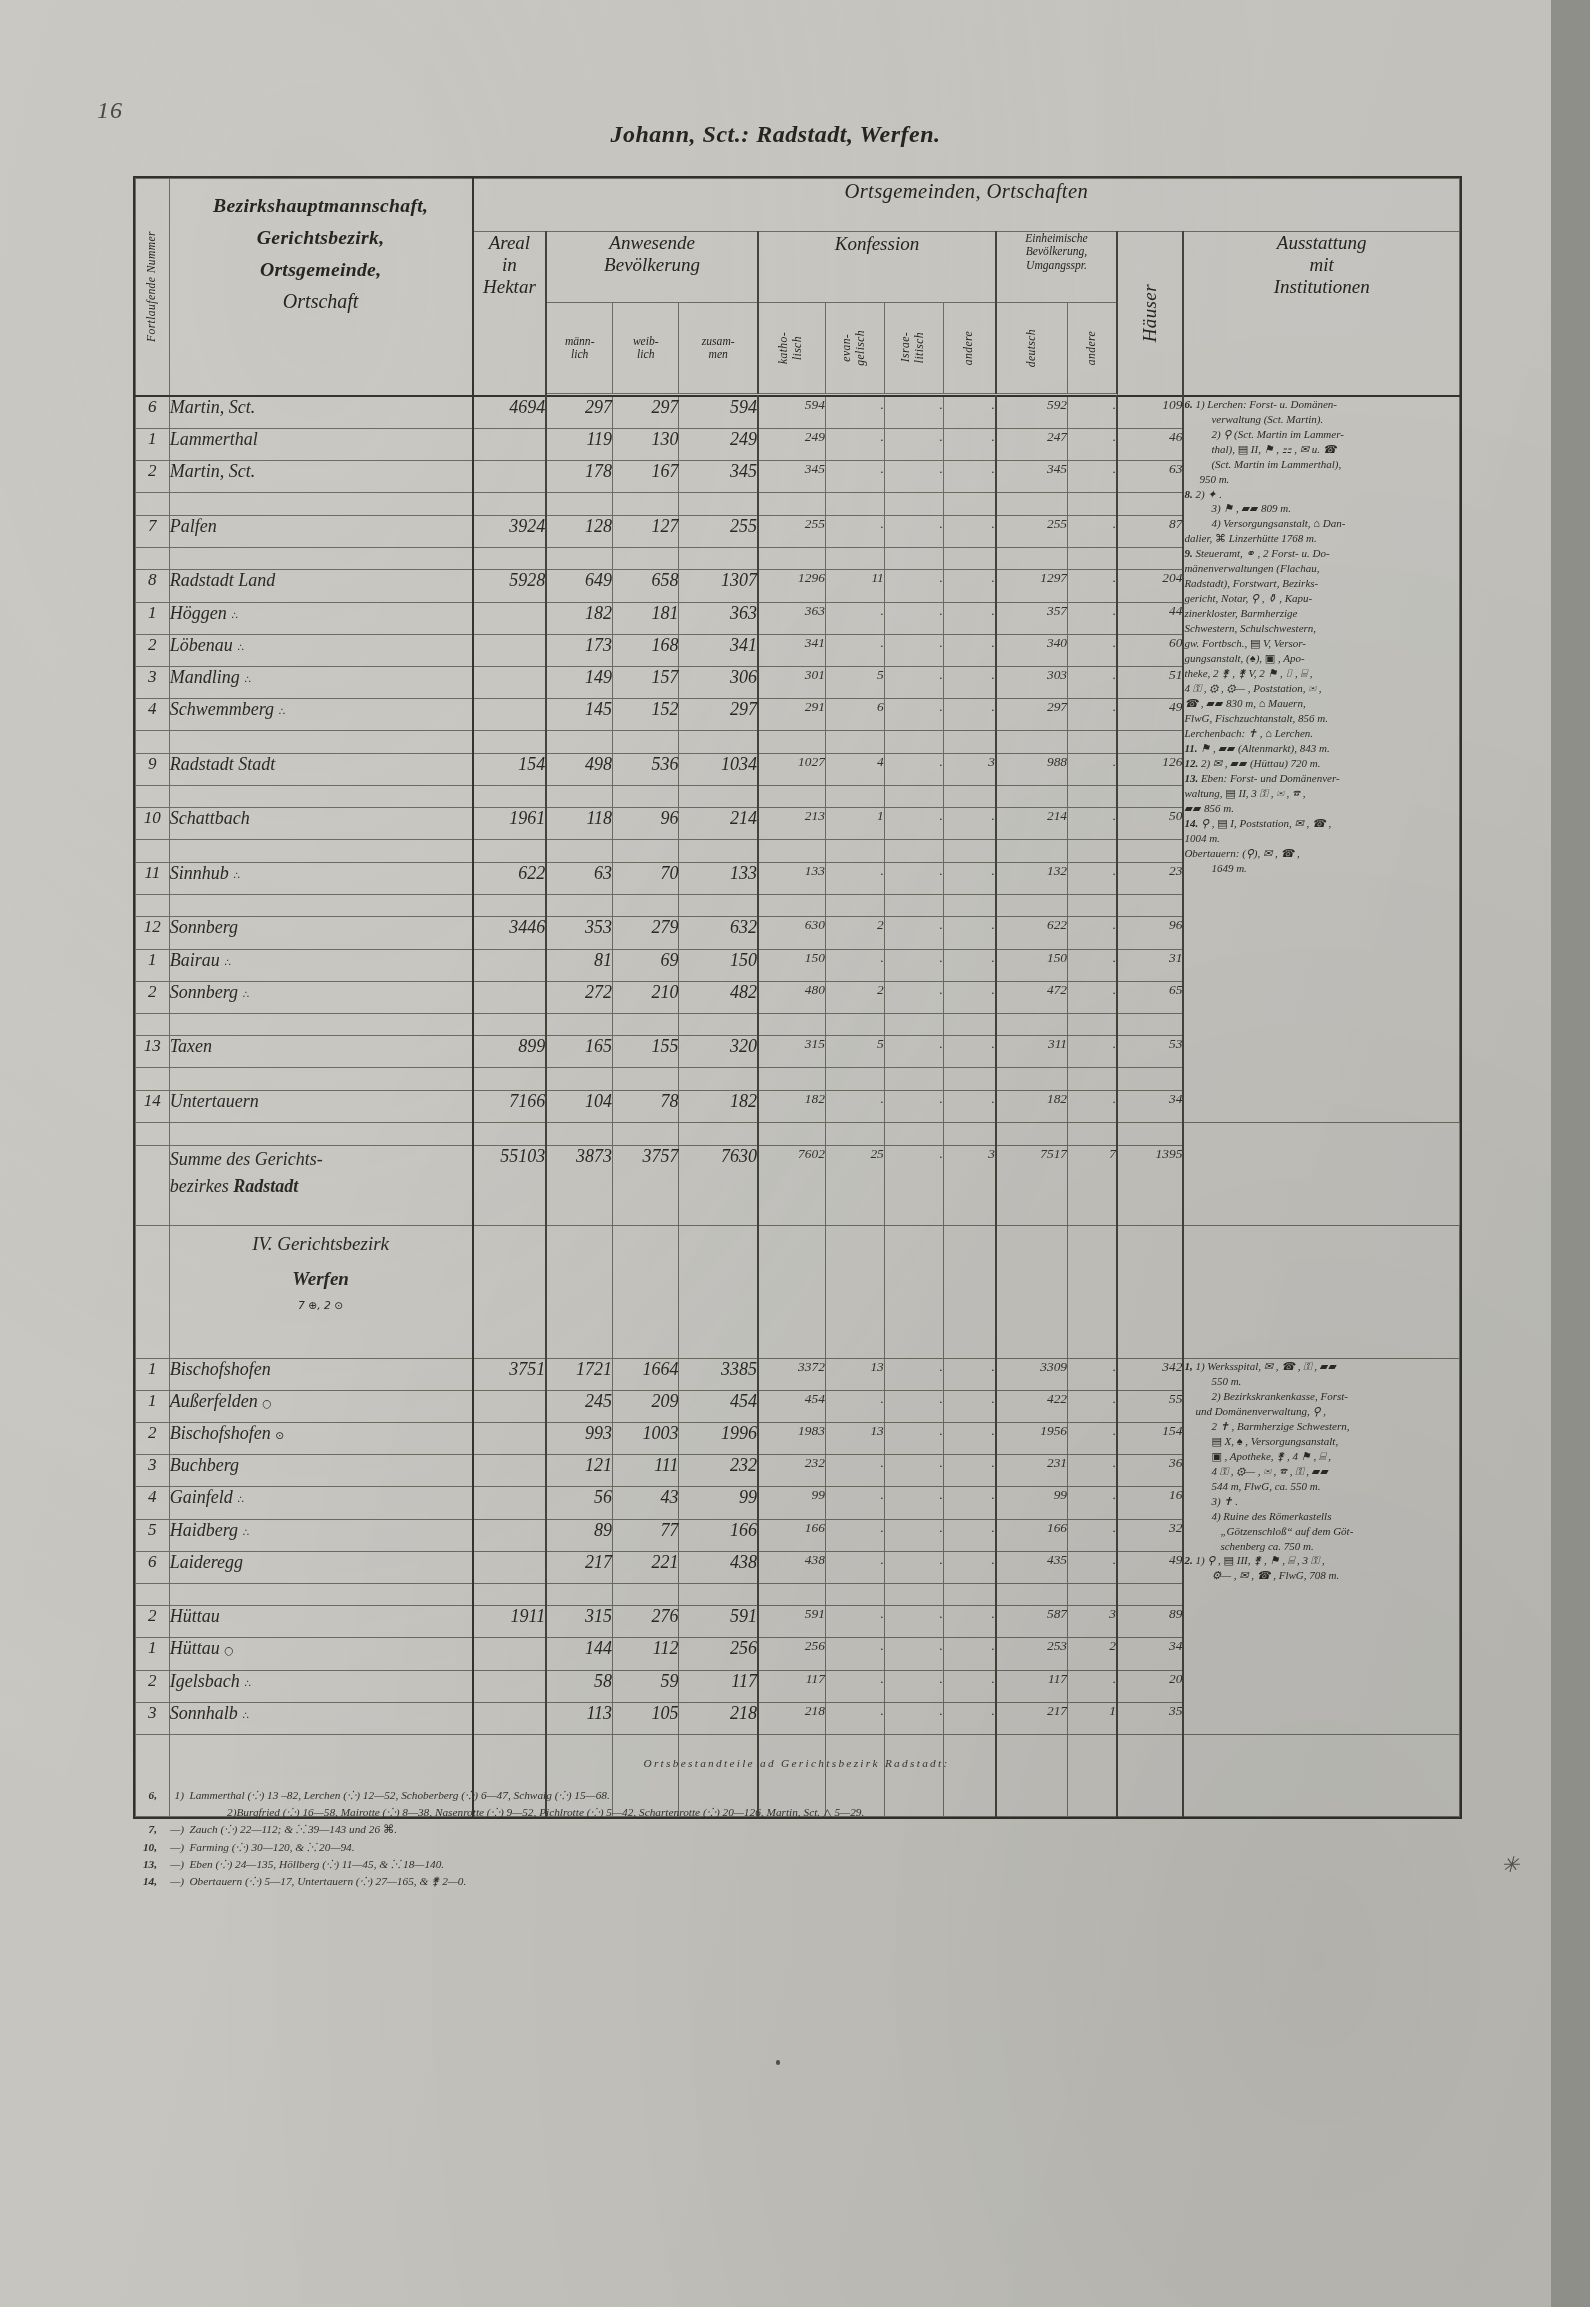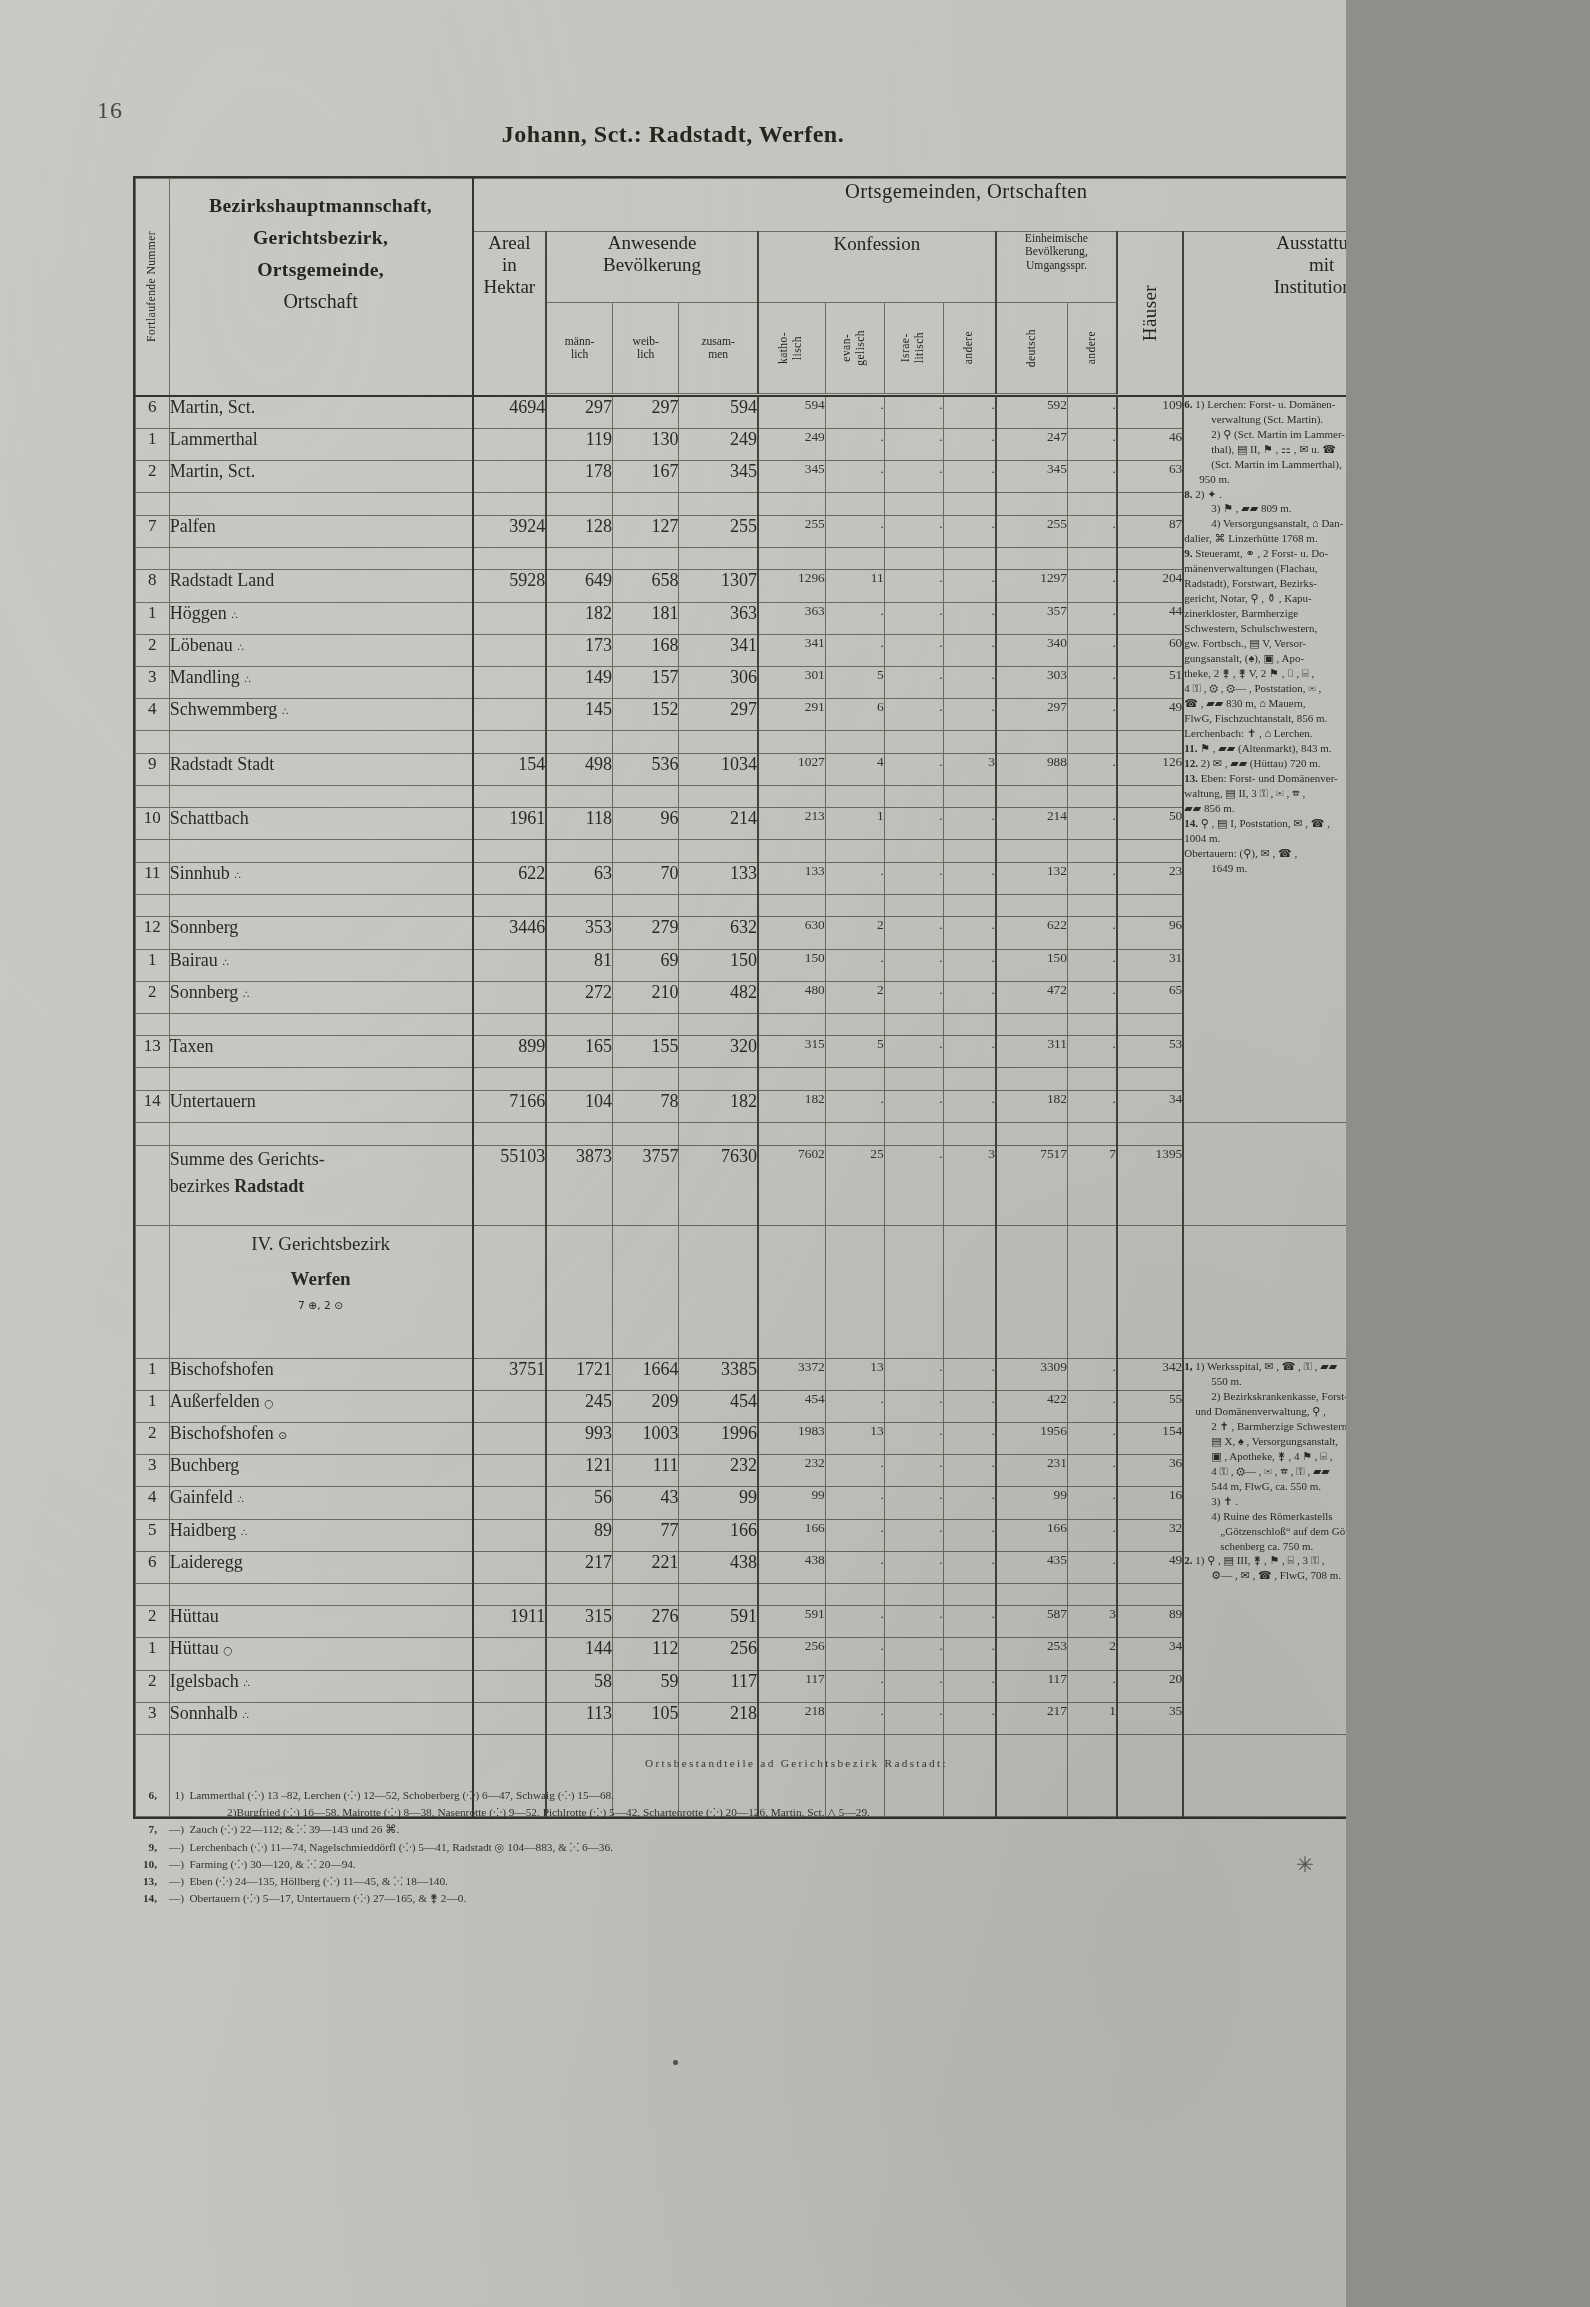--- a/index.html
+++ b/index.html
@@ -2,26 +2,27 @@
 <html style="font-size:14.3px"><head>
 <meta charset="utf-8">
 <style>
   html, body {
     margin: 0;
     padding: 0;
     background: #8f8f8a;
   }
   .page {
     position: relative;
-    width: 1346px;
+    width: 1551px;
     height: 2307px;
     background: #c9c8c2;
     overflow: hidden;
     font-family: "Liberation Serif", "DejaVu Serif", serif;
     color: #2a2a26;
+    font-style: italic;
   }
   
   .grain {
     position: absolute;
     inset: 0;
     pointer-events: none;
     background:
       radial-gradient(ellipse at 20% 12%, rgba(255,255,255,0.13), rgba(0,0,0,0) 55%),
       radial-gradient(ellipse at 85% 85%, rgba(0,0,0,0.09), rgba(0,0,0,0) 60%),
       linear-gradient(105deg, rgba(255,255,255,0.05), rgba(0,0,0,0.06));
@@ -1014,21 +1015,20 @@
 
     </table>
   </div>
 
   <div class="foot">
     <div class="cap">Ortsbestandteile ad Gerichtsbezirk Radstadt:</div>
     <div id="foot-lines">
         <div class="fn"><span class="n">6,</span><span class="sub">1)</span><span>Lammerthal (⁘) 13 –82, Lerchen (⁘) 12—52, Schoberberg (⁘) 6—47, Schwaig (⁘) 15—68.</span></div>
         <div class="cont"><span class="sub">2)</span><span>Burgfried (⁘) 16—58, Mairotte (⁘) 8—38, Nasenrotte (⁘) 9—52, Pichlrotte (⁘) 5—42, Schartenrotte (⁘) 20—126, Martin, Sct. △ 5—29.</span></div>
         <div class="fn"><span class="n">7,</span><span class="sub">—)</span><span>Zauch (⁘) 22—112; &amp; ⁙ 39—143 und 26 ⌘.</span></div>
-        <div class="fn"><span class="n">9,</span><span class="sub">—)</span><span>Lerchenbach (⁘) 11—74, Nagelschmieddörfl (⁘) 5—41, Radstadt ◎ 104—883, &amp; ⁙ 6—36.</span></div>
         <div class="fn"><span class="n">10,</span><span class="sub">—)</span><span>Farming (⁘) 30—120, &amp; ⁙ 20—94.</span></div>
         <div class="fn"><span class="n">13,</span><span class="sub">—)</span><span>Eben (⁘) 24—135, Höllberg (⁘) 11—45, &amp; ⁙ 18—140.</span></div>
         <div class="fn"><span class="n">14,</span><span class="sub">—)</span><span>Obertauern (⁘) 5—17, Untertauern (⁘) 27—165, &amp; ⚵ 2—0.</span></div>
       </div>
   </div>
 
   <div class="edge-mark">✳</div>
   <div class="bot-dot"></div>
 
   <div class="grain"></div>

